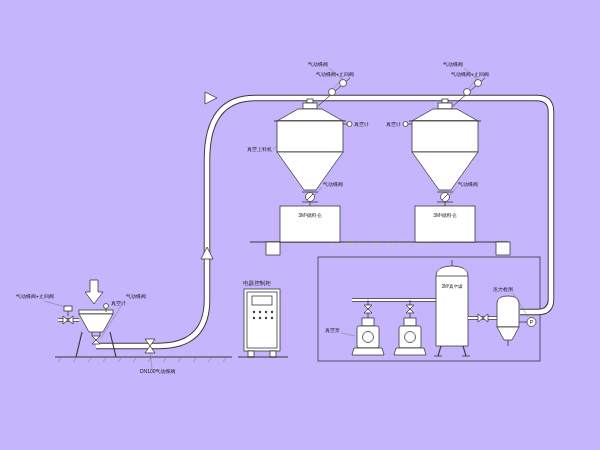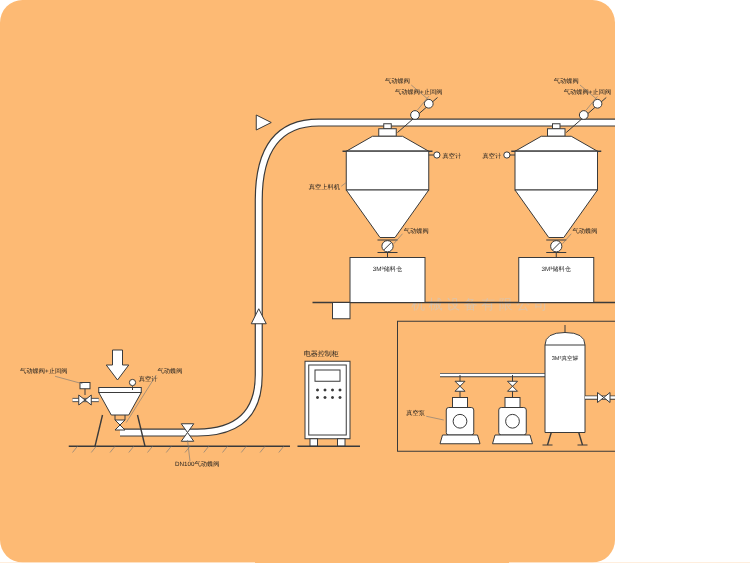--- a/index.html
+++ b/index.html
@@ -1,16 +1,16 @@
 <!DOCTYPE html>
 <html><head>
 <meta charset="utf-8">
 <style>
   html,body{margin:0;padding:0;background:#ffffff;}
-  .canvas{width:492px;height:450px;background:#fdba74;position:relative;overflow:hidden;border-radius:18px;}
+  .canvas{width:600px;height:450px;background:#c4b5fd;position:relative;overflow:hidden;}
   svg{display:block;}
   text{font-family:"Liberation Sans","DejaVu Sans",sans-serif;}
   .t5{font-size:5px;fill:#1c1c1c;}
   .t55{font-size:5.6px;fill:#1c1c1c;}
   .t45{font-size:4.5px;fill:#1c1c1c;}
   .wm{font-size:11px;fill:#c9c9c9;opacity:.6;letter-spacing:3px;}
   .ln{stroke:#3a3a3a;stroke-width:.8;fill:none;}
   .ln2{stroke:#3a3a3a;stroke-width:1.1;fill:none;}
   .ldr{stroke:#777;stroke-width:.5;fill:none;}
   .wfill{fill:#ffffff;stroke:#3a3a3a;stroke-width:.8;}

